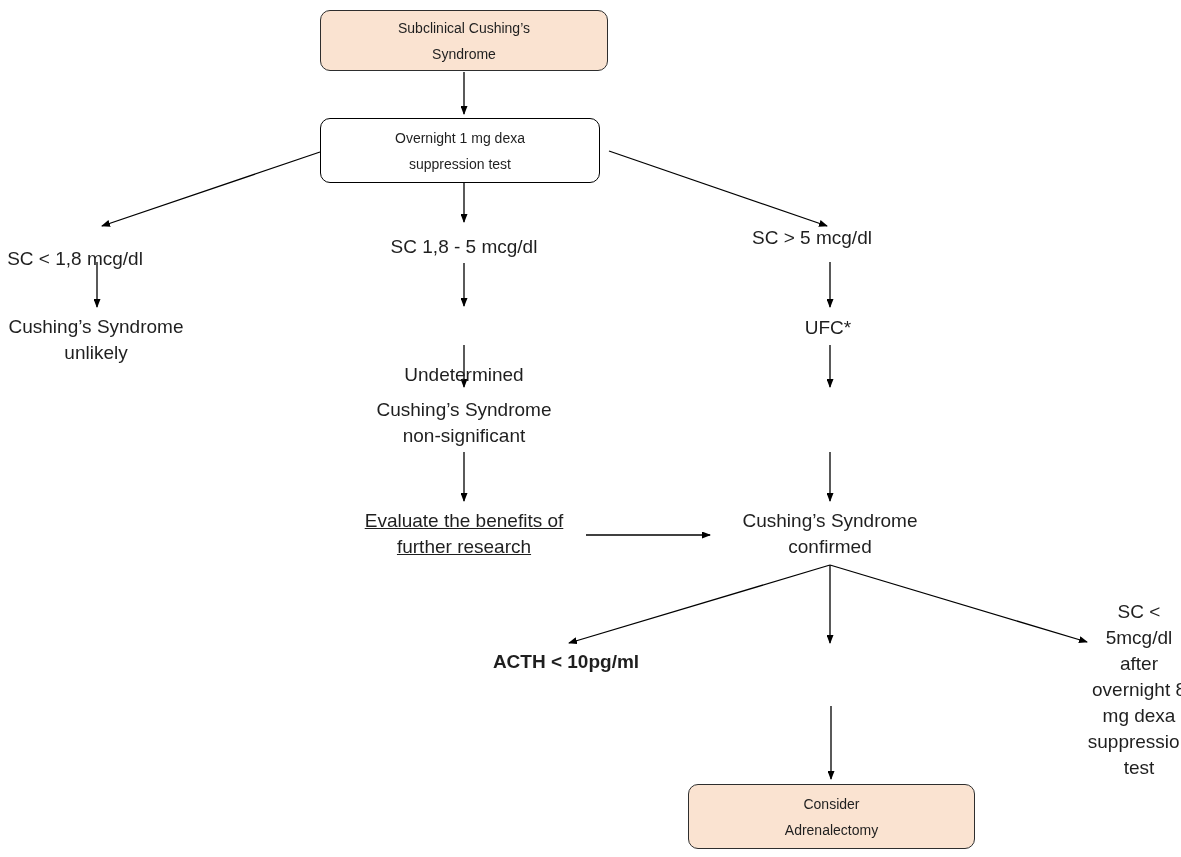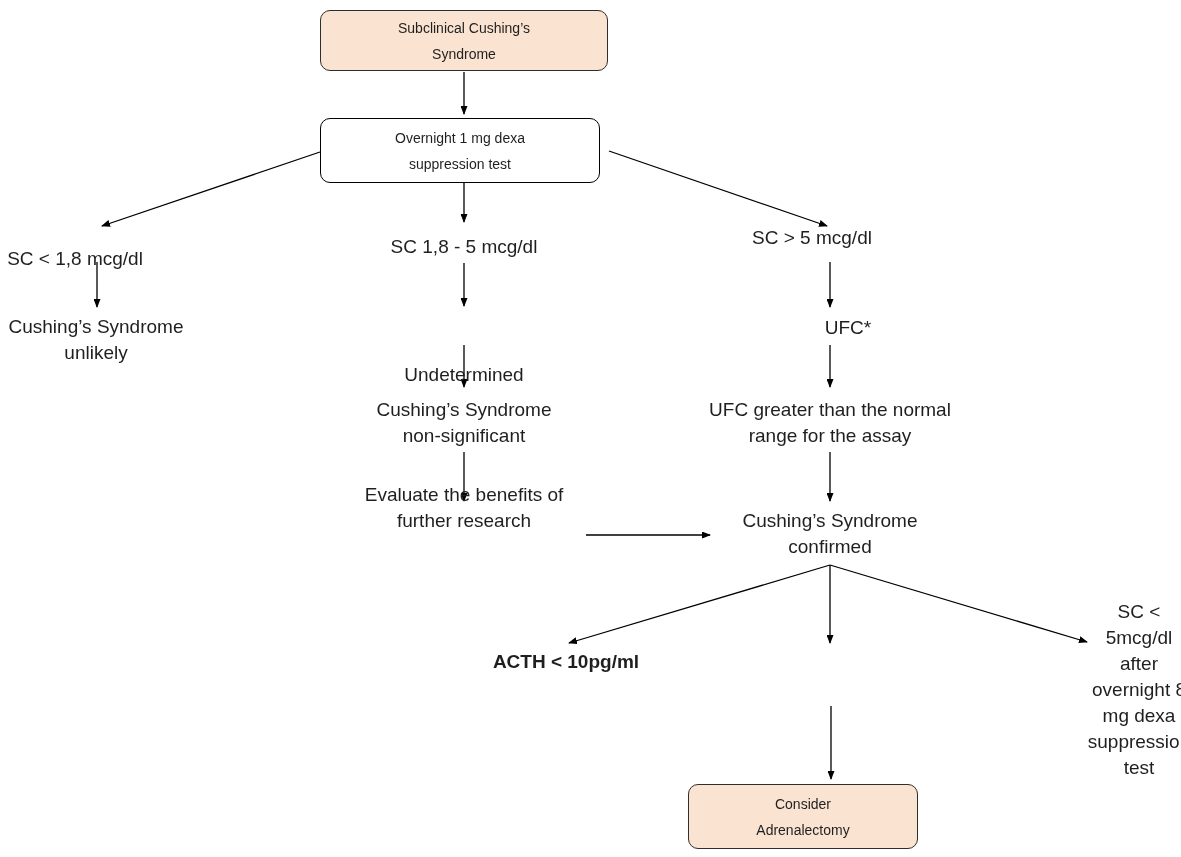--- a/index.html
+++ b/index.html
@@ -88,36 +88,34 @@
   <div class="label" style="left:96px; top:340px;">Cushing’s Syndrome
 unlikely</div>
 
   <div class="label" style="left:464px; top:247px;text-align:right;">SC 1,8 - 5 mcg/dl</div>
 
   <div class="label" style="left:464px; top:328px;margin-top:47px;">Undetermined</div>
 
   <div class="label" style="left:464px; top:423px;">Cushing’s Syndrome
 non-significant</div>
 
-  <div class="label" style="left:464px; top:508px;">Evaluate the benefits of
+  <div class="label" style="left:464px; top:534px;text-decoration:underline;">Evaluate the benefits of
 further research</div>
 
   <div class="label" style="left:812px; top:238px;">SC &gt; 5 mcg/dl</div>
 
-  <div class="label" style="left:828px; top:328px;margin-left:20px;">UFC*</div>
+  <div class="label" style="left:828px; top:328px;">UFC*</div>
 
-  <div class="label" style="left:830px; top:423px;">UFC greater than the normal
-range for the assay</div>
 
   <div class="label" style="left:830px; top:534px;">Cushing’s Syndrome
 confirmed</div>
 
   <div class="label" style="left:566px; top:662px;font-weight:bold;">ACTH &lt; 10pg/ml</div>
 
 
   <div class="label" style="left:1139px; top:690px;">SC &lt; 5mcg/dl after
 overnight 8 mg dexa
 suppression test</div>
 
-  <div class="node-box filled" style="left:688px; top:784px; width:230px; height:65px;">Consider
+  <div class="node-box filled" style="left:688px; top:784px; width:287px; height:65px;">Consider
 Adrenalectomy</div>
 
 </div>
 
 </body></html>

